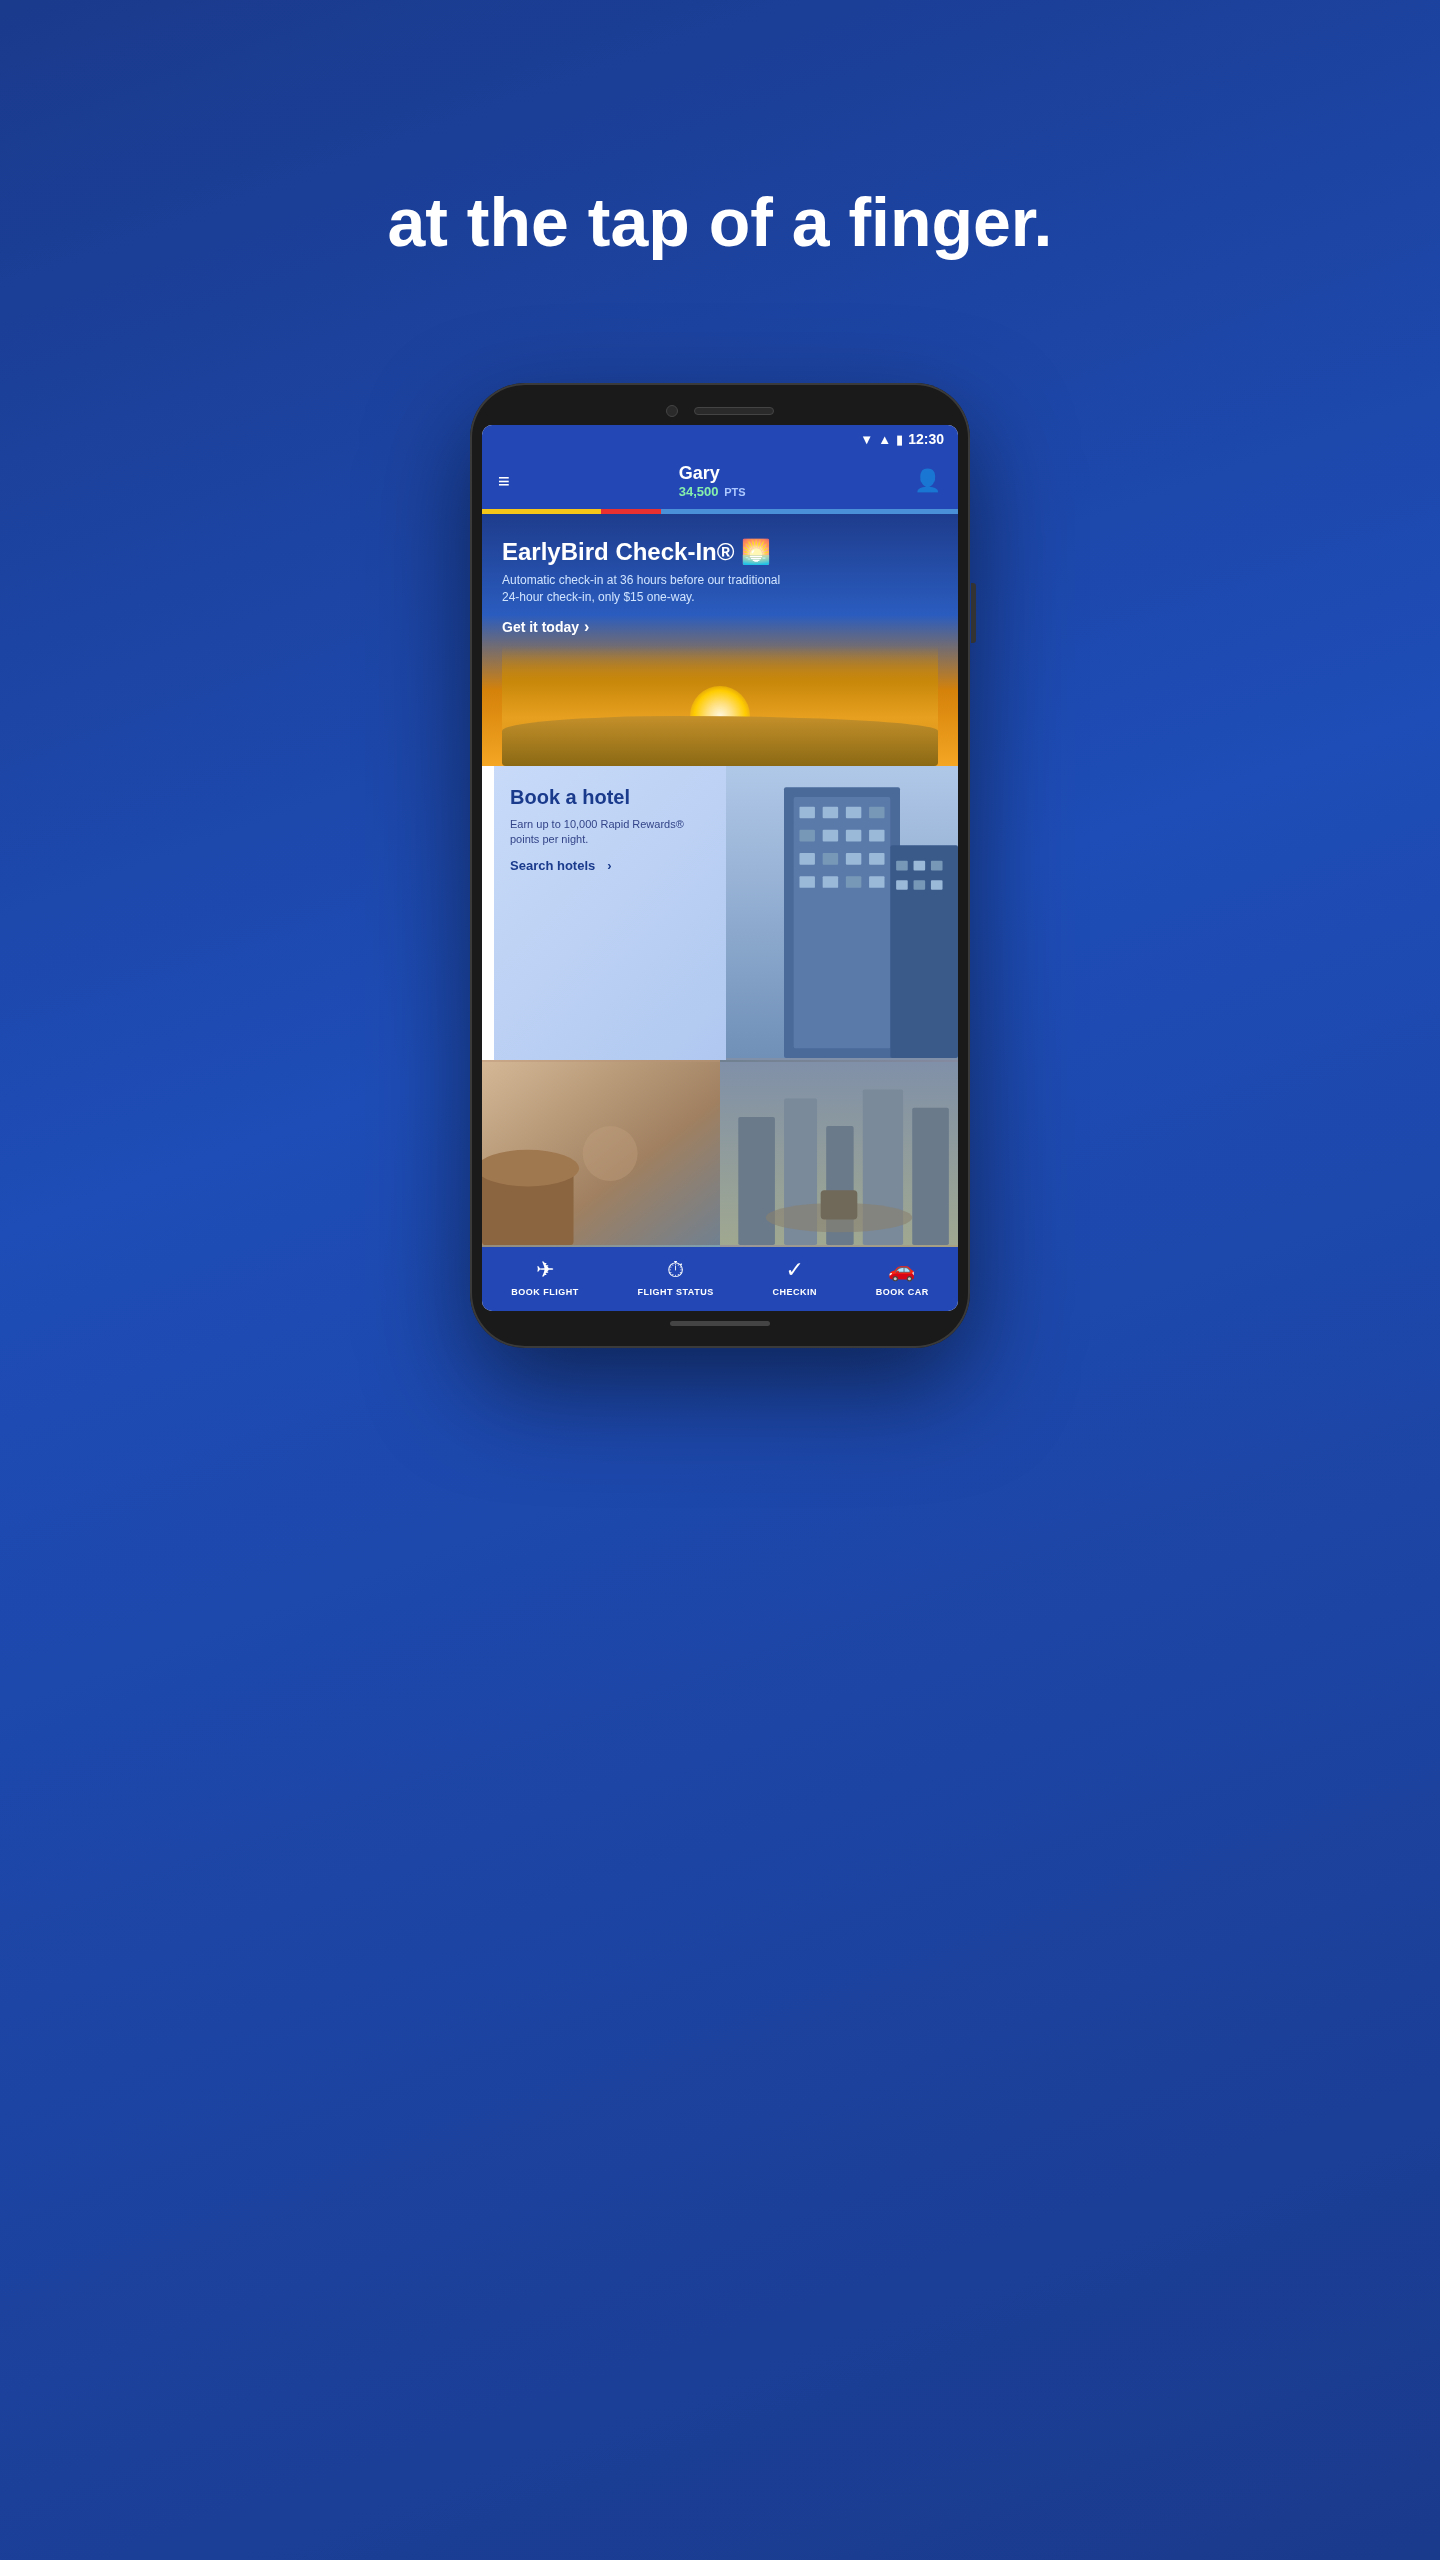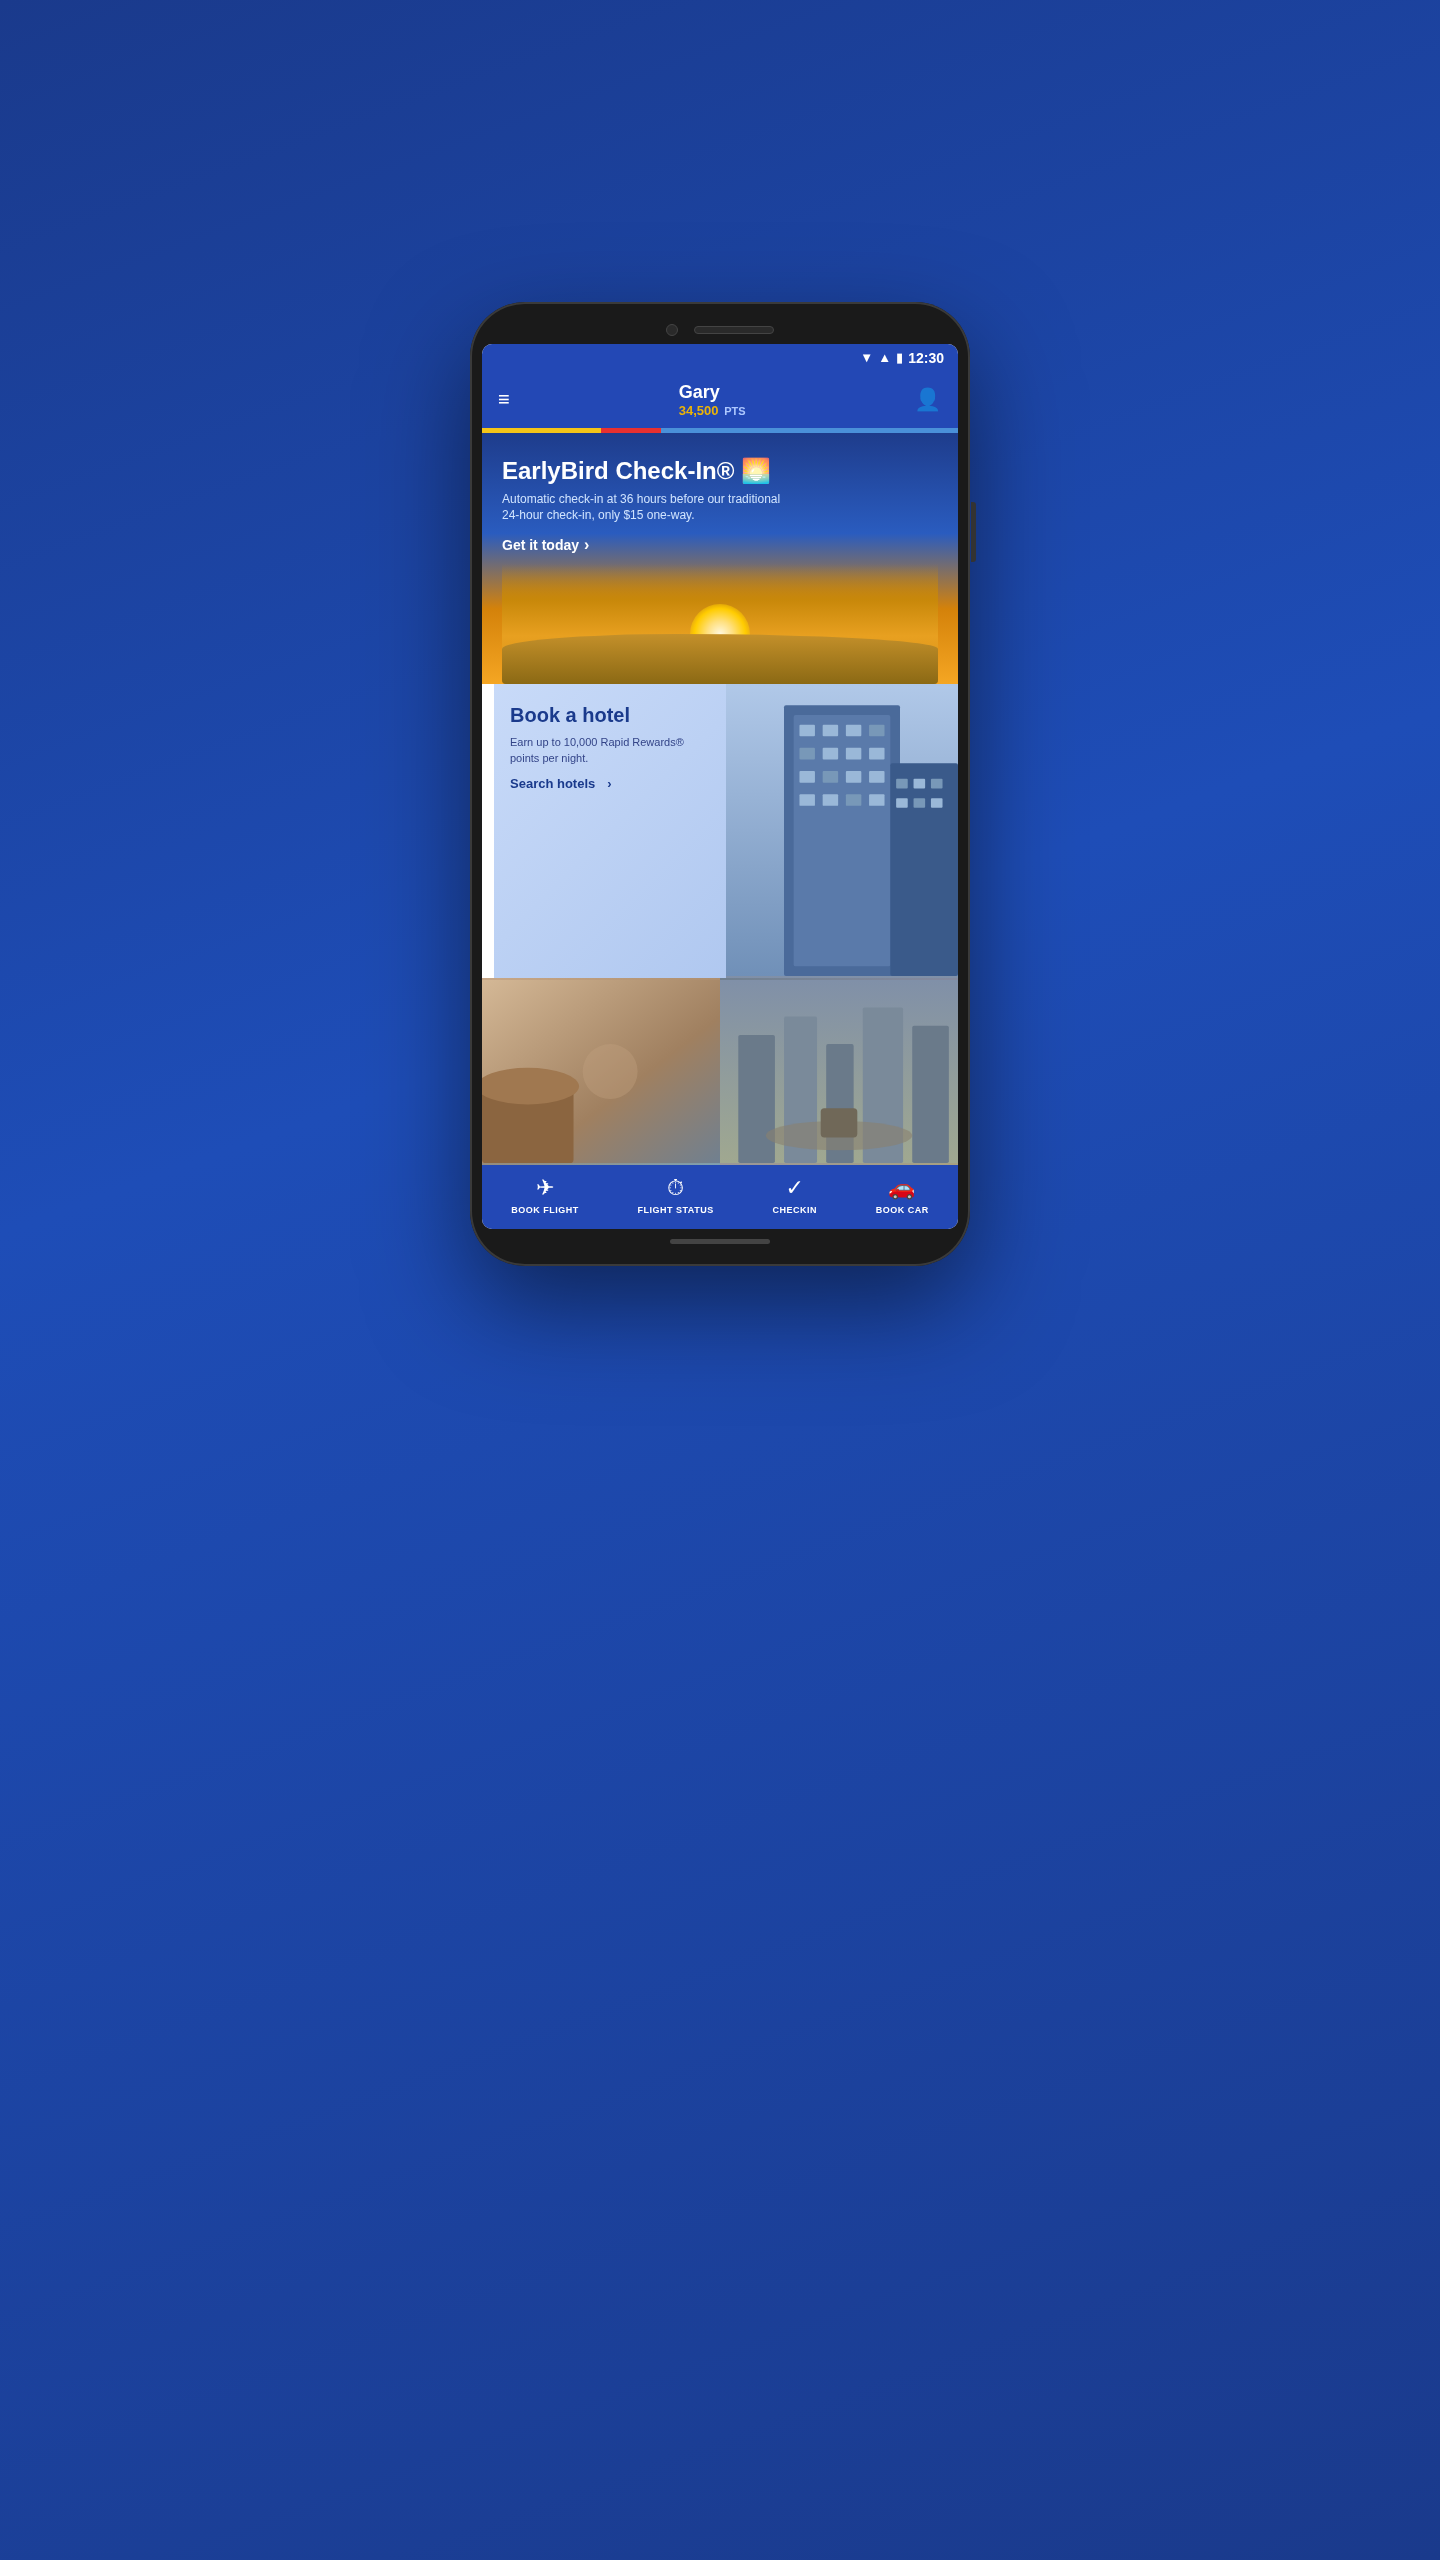--- a/index.html
+++ b/index.html
@@ -119,21 +119,21 @@
       font-size: 18px;
       font-weight: bold;
     }
 
     .nav-points {
       color: #adc8ff;
       font-size: 13px;
     }
 
     .nav-points span {
-      color: #eab308;
+      color: #86efac;
       font-weight: bold;
     }
 
     .nav-profile-icon {
       color: white;
       font-size: 22px;
     }
 
     
     .progress-bar-container {
@@ -332,20 +332,21 @@
       height: 60px;
       background: #333;
       border-radius: 0 3px 3px 0;
     }
   </style>
 </head>
 <body>
 
 <p class="page-headline">
   <br>
+  <span>at the tap of a finger.</span>
 </p>
 
 <div class="phone-wrapper">
 
   <div class="phone-notch-area">
     <div class="phone-camera"></div>
     <div class="phone-speaker"></div>
   </div>
 
   <div class="side-button-right"></div>

